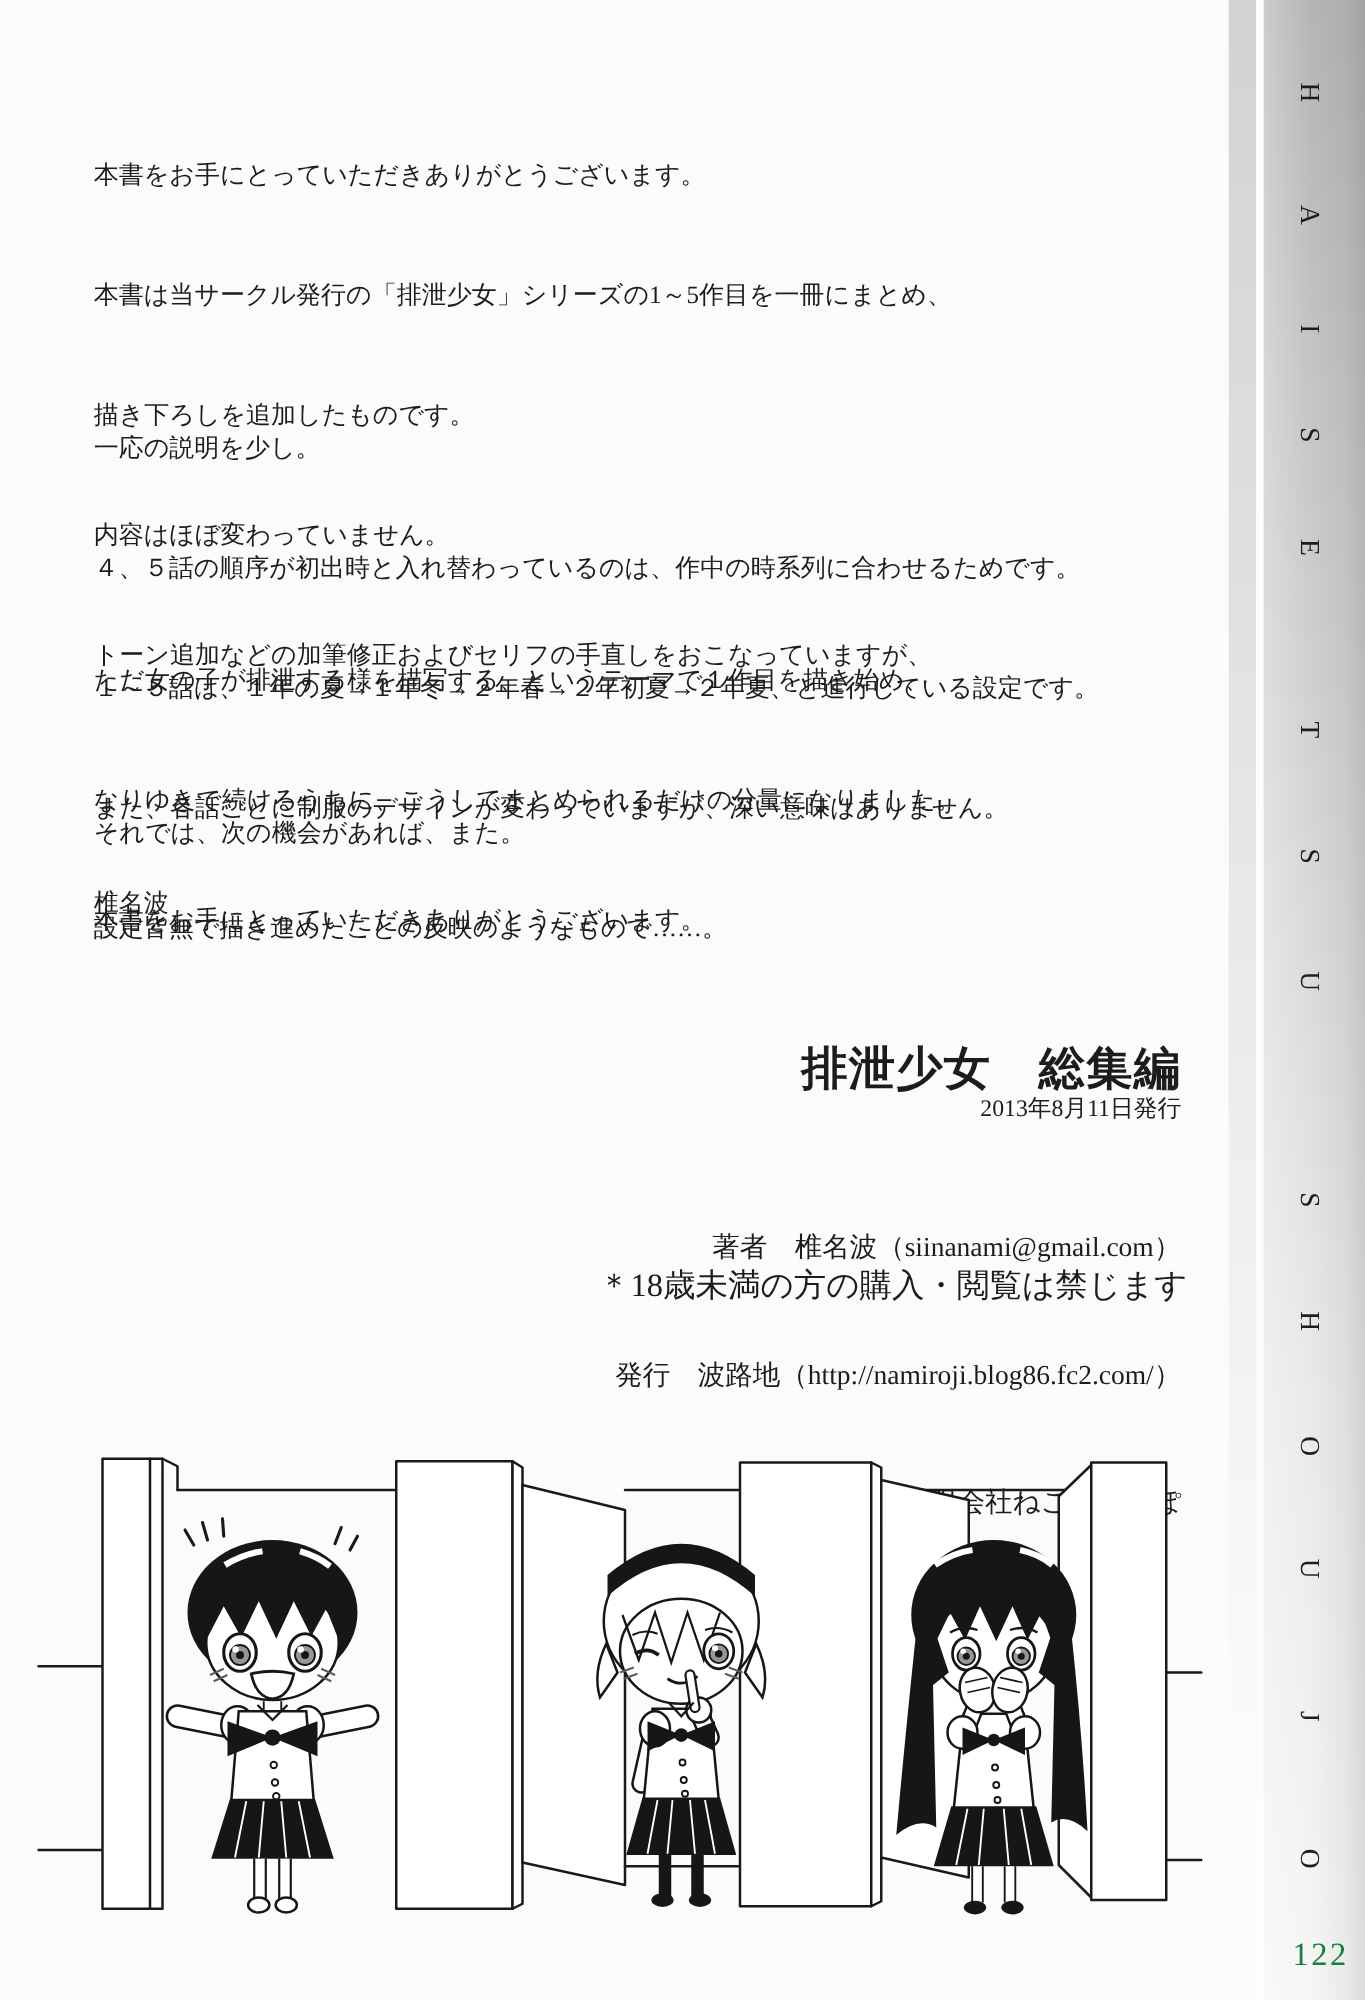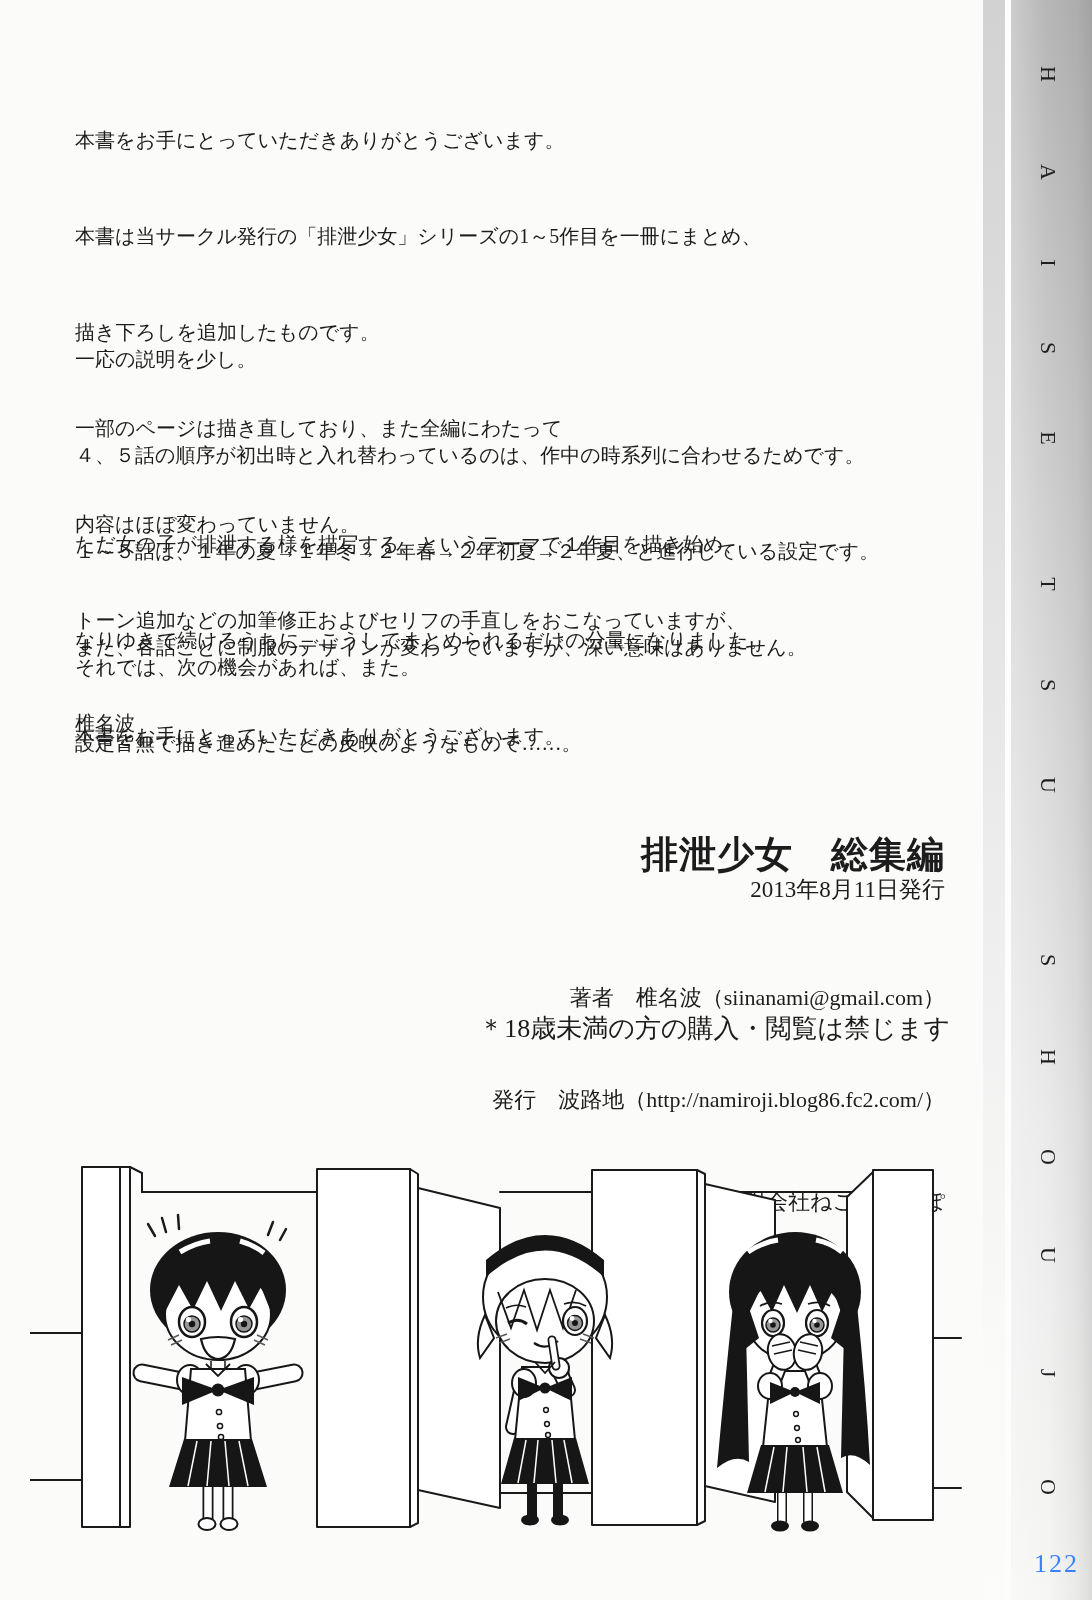--- a/index.html
+++ b/index.html
@@ -7,21 +7,21 @@
   .canvas {
     position:relative; width:1092px; height:1600px;
     background:#fbfbf9; overflow:hidden;
     font-family:"Liberation Serif","DejaVu Serif",serif;
     color:#1c1c1c;
   }
   .para { position:absolute; left:75px; font-size:20px; line-height:32px; white-space:pre; }
   .para div { height:32px; }
   .colo { position:absolute; text-align:right; white-space:pre; }
   .book-title { top:830px; right:147px; font-size:37px; font-weight:bold; letter-spacing:1px; }
-  .pub-date   { top:874px; right:147px; font-size:23px; }
+  .pub-date   { top:874px; right:147px; font-size:19px; }
   .colo-lines { top:911px; right:147px; font-size:22px; line-height:30px; }
   .colo-lines div { height:30px;margin-top:12px; }
   .age-note   { top:1011px; right:142px; font-size:26px; }
 
   
   .edge-strip {
     position:absolute; top:0; left:983px; width:22px; height:1600px;
     background:linear-gradient(to bottom,#d2d2d2 0%,#dedede 25%,#ededed 55%,#fafaf9 85%,#fcfcfb 100%);
   }
   .edge-white { position:absolute; top:0; left:1005px; width:6px; height:1600px; background:#fdfdfc; }
@@ -29,33 +29,32 @@
     position:absolute; top:0; left:1011px; width:81px; height:1600px;
     background:
       linear-gradient(to right, rgba(255,255,255,.30), rgba(255,255,255,0) 45%, rgba(0,0,0,.05) 82%, rgba(0,0,0,.11) 100%),
       linear-gradient(to bottom,#b6b6b6 0%,#c6c6c6 20%,#d9d9d9 45%,#eaeaea 70%,#f6f6f5 100%);
   }
   .vletter {
     position:absolute; left:1033px; width:30px; height:26px;
     text-align:center; font-size:22px; line-height:26px;
     transform:rotate(90deg); color:#1d1d1d;
   }
-  .page-number { position:absolute; left:1034px; top:1549px; font-size:26px; letter-spacing:2px; color:#3b82f6;text-align:right; }
+  .page-number { position:absolute; left:1034px; top:1549px; font-size:26px; letter-spacing:2px; color:#15803d;text-align:right; }
   .illo { position:absolute; left:30px; top:1140px; }
 </style>
 </head>
 <body>
 
 <div class="canvas">
 
   <div class="para" style="top:60px">
     <div>本書をお手にとっていただきありがとうございます。</div>
     <div>本書は当サークル発行の「排泄少女」シリーズの1～5作目を一冊にまとめ、</div>
     <div>描き下ろしを追加したものです。</div>
-    <div>一部のページは描き直しており、また全編にわたって</div>
     <div>内容はほぼ変わっていません。</div>
     <div>トーン追加などの加筆修正およびセリフの手直しをおこなっていますが、</div>
   </div>
   <div class="para" style="top:279px">
     <div>一応の説明を少し。</div>
     <div>４、５話の順序が初出時と入れ替わっているのは、作中の時系列に合わせるためです。</div>
     <div>１～５話は、１年の夏→１年冬→２年春→２年初夏→２年夏、と進行している設定です。</div>
     <div>また、各話ごとに制服のデザインが変わっていますが、深い意味はありません。</div>
     <div>設定皆無で描き進めたことの反映のようなもので……。</div>
   </div>

